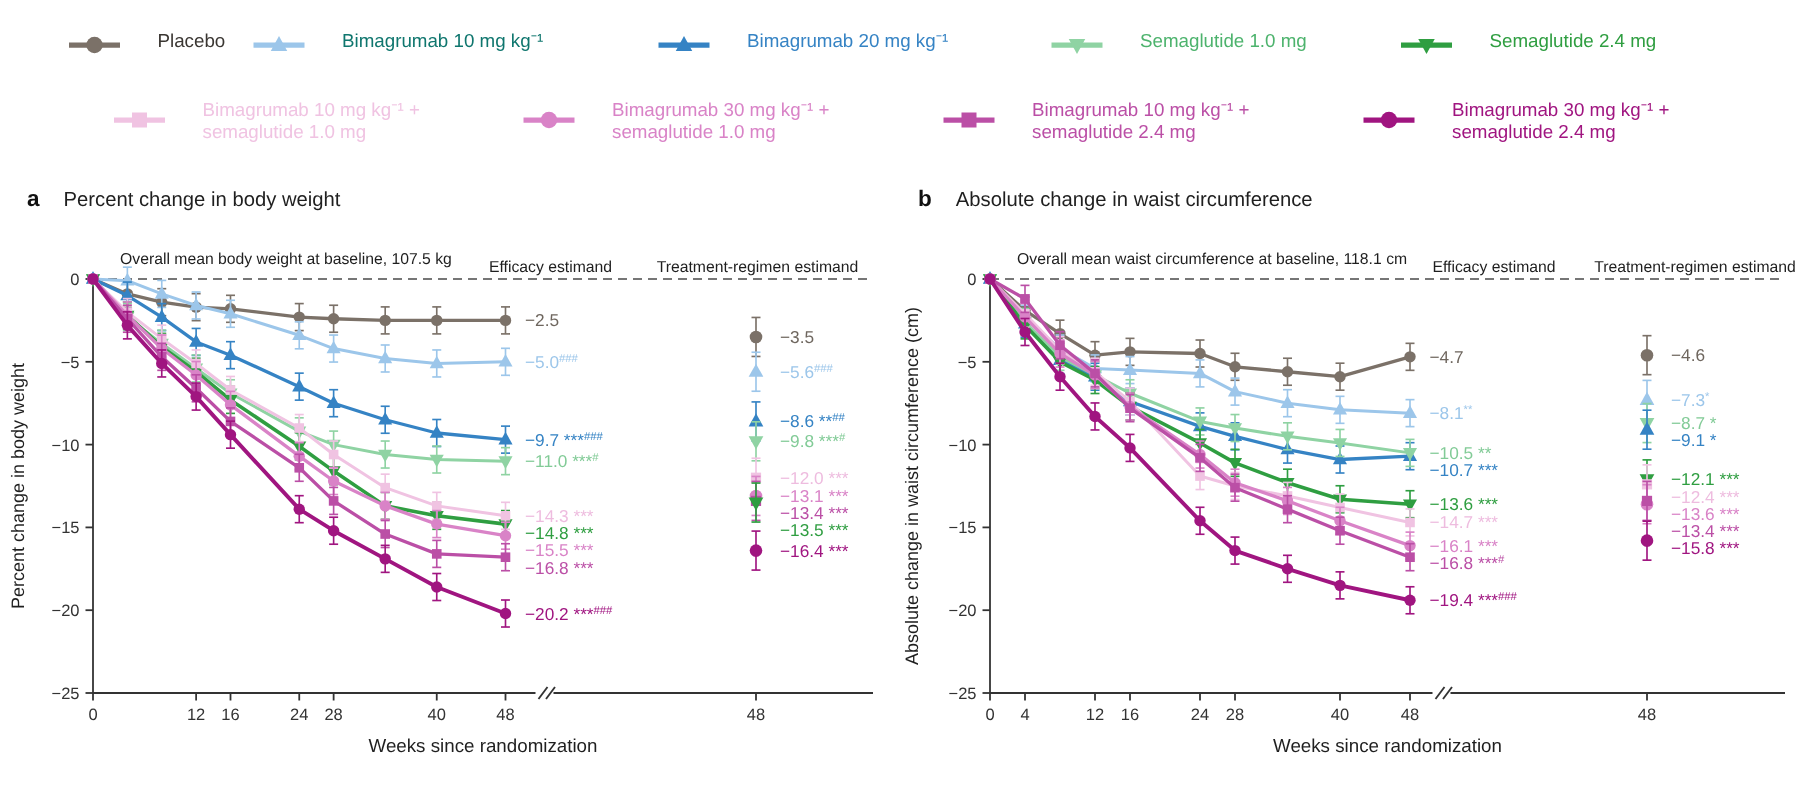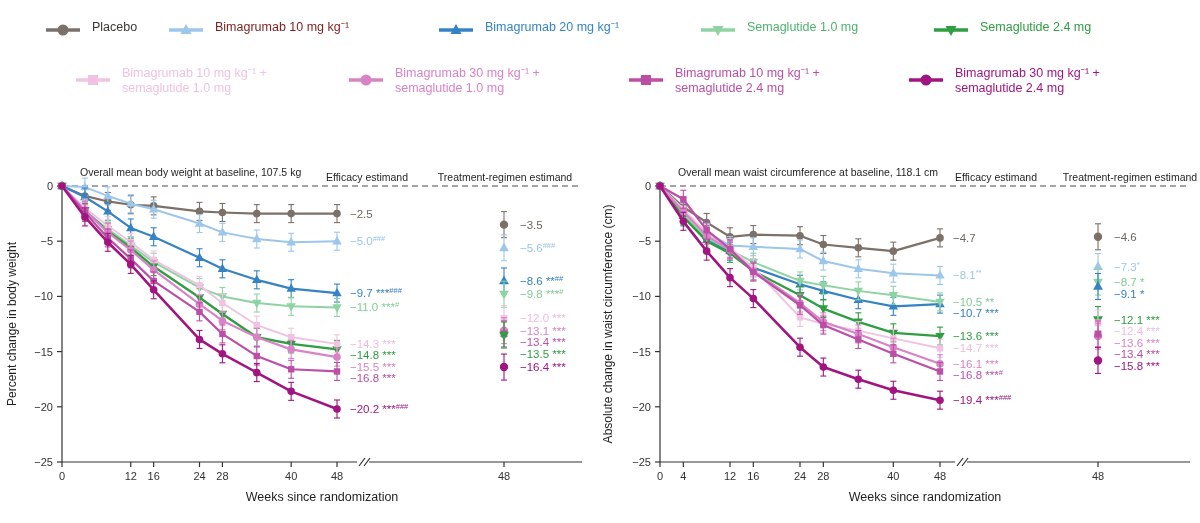--- a/index.html
+++ b/index.html
@@ -1,18 +1,18 @@
 <!DOCTYPE html>
 <html><head>
 <meta charset="utf-8">
 <style>
   html,body{margin:0;padding:0;background:#fff;}
   .page{position:relative;width:1200px;height:523px;background:#ffffff;
         font-family:"Liberation Sans",sans-serif;overflow:hidden;}
-  .legend-item{position:absolute;display:flex;align-items:flex-start;gap:11px;
+  .legend-item{position:absolute;display:flex;align-items:flex-start;gap:24px;
                font-size:12.5px;line-height:1.18;}
   .legend-item svg{flex:0 0 auto;margin-top:1px;}
   .legend-label{white-space:nowrap;}
   .panel-title{position:absolute;font-size:13.5px;color:#1f1f1f;}
   .panel-letter{font-weight:bold;font-size:15px;margin-right:16px;color:#111;}
   svg.chart{position:absolute;}
 </style>
 </head>
 <body>
 
@@ -24,21 +24,21 @@
           <line x1="1" y1="9" x2="35" y2="9" stroke="#7b7168" stroke-width="3.5"></line>
           <circle cx="18" cy="9" r="5.5" fill="#7b7168"></circle>
         </svg>
         <div class="legend-label" style="color: rgb(58, 54, 50);">Placebo</div>
       </div>
       <div class="legend-item" style="left: 168px; top: 20px;">
         <svg width="36" height="18">
           <line x1="1" y1="9" x2="35" y2="9" stroke="#9cc6ea" stroke-width="3.5"></line>
           <path d="M18,3 L23.5,13 L12.5,13 Z" fill="#9cc6ea"></path>
         </svg>
-        <div class="legend-label" style="color: #7f1d1d;">Bimagrumab 10 mg kg⁻¹</div>
+        <div class="legend-label" style="color: #0f766e;">Bimagrumab 10 mg kg⁻¹</div>
       </div>
       <div class="legend-item" style="left: 438px; top: 20px;">
         <svg width="36" height="18">
           <line x1="1" y1="9" x2="35" y2="9" stroke="#3583c4" stroke-width="3.5"></line>
           <path d="M18,3 L23.5,13 L12.5,13 Z" fill="#3583c4"></path>
         </svg>
         <div class="legend-label" style="color: rgb(53, 131, 196);">Bimagrumab 20 mg kg⁻¹</div>
       </div>
       <div class="legend-item" style="left: 700px; top: 20px;">
         <svg width="36" height="18">
@@ -77,20 +77,26 @@
       </div>
       <div class="legend-item" style="left: 908px; top: 66px;">
         <svg width="36" height="18" style="margin-top: 5px;">
           <line x1="1" y1="9" x2="35" y2="9" stroke="#a01580" stroke-width="3.5"></line>
           <circle cx="18" cy="9" r="5.5" fill="#a01580"></circle>
         </svg>
         <div class="legend-label" style="color: rgb(160, 21, 128);">Bimagrumab 30 mg kg⁻¹ +<br>semaglutide 2.4 mg</div>
       </div>
     </div>
 
+  <div class="panel-title" style="left:18px;top:124px">
+    <span class="panel-letter">a</span><span>Percent change in body weight</span>
+  </div>
+  <div class="panel-title" style="left:612px;top:124px">
+    <span class="panel-letter">b</span><span>Absolute change in waist circumference</span>
+  </div>
 
   <svg id="chart-a" class="chart" style="left:0;top:150px" width="598" height="373">
       <line x1="62" y1="36" x2="582" y2="36" stroke="#4a4a4a" stroke-width="1.1" stroke-dasharray="6,4"></line>
       <text x="80" y="26" fill="#1f1f1f" font-family="&quot;Liberation Sans&quot;,sans-serif" font-size="10.5">Overall mean body weight at baseline, 107.5 kg</text>
       <text x="367" y="31" fill="#1f1f1f" font-family="&quot;Liberation Sans&quot;,sans-serif" font-size="10.5" text-anchor="middle">Efficacy estimand</text>
       <text x="505" y="31" fill="#1f1f1f" font-family="&quot;Liberation Sans&quot;,sans-serif" font-size="10.5" text-anchor="middle">Treatment-regimen estimand</text>
       <g stroke="#333" stroke-width="1.2">
         <line x1="62" y1="36" x2="62" y2="312"></line>
         <line x1="62" y1="312" x2="357" y2="312"></line>
         <line x1="369" y1="312" x2="582" y2="312"></line>

